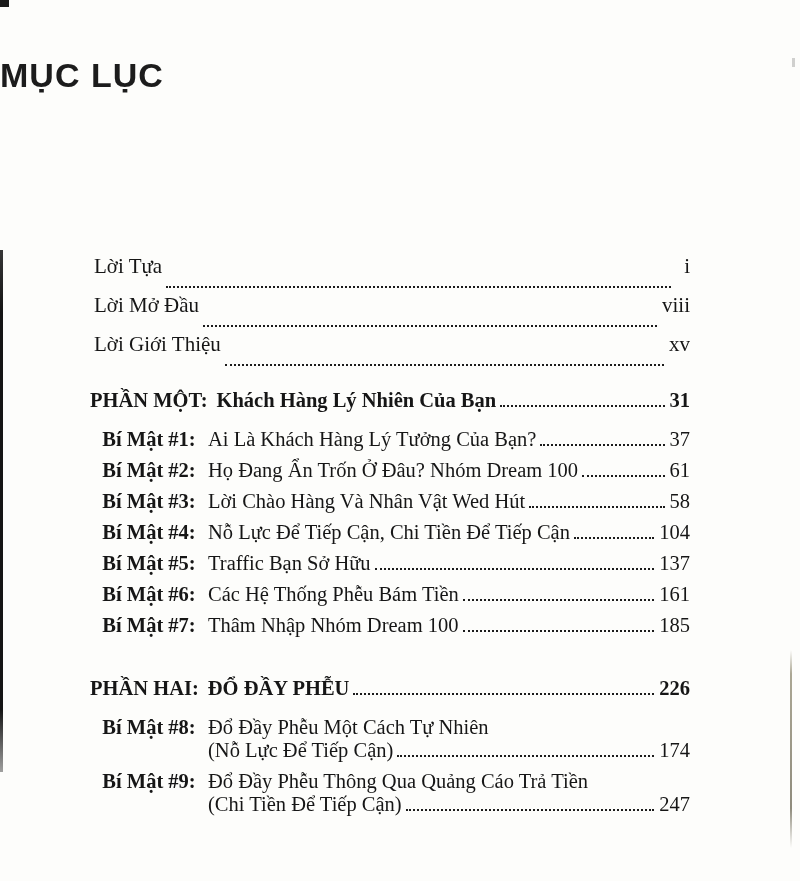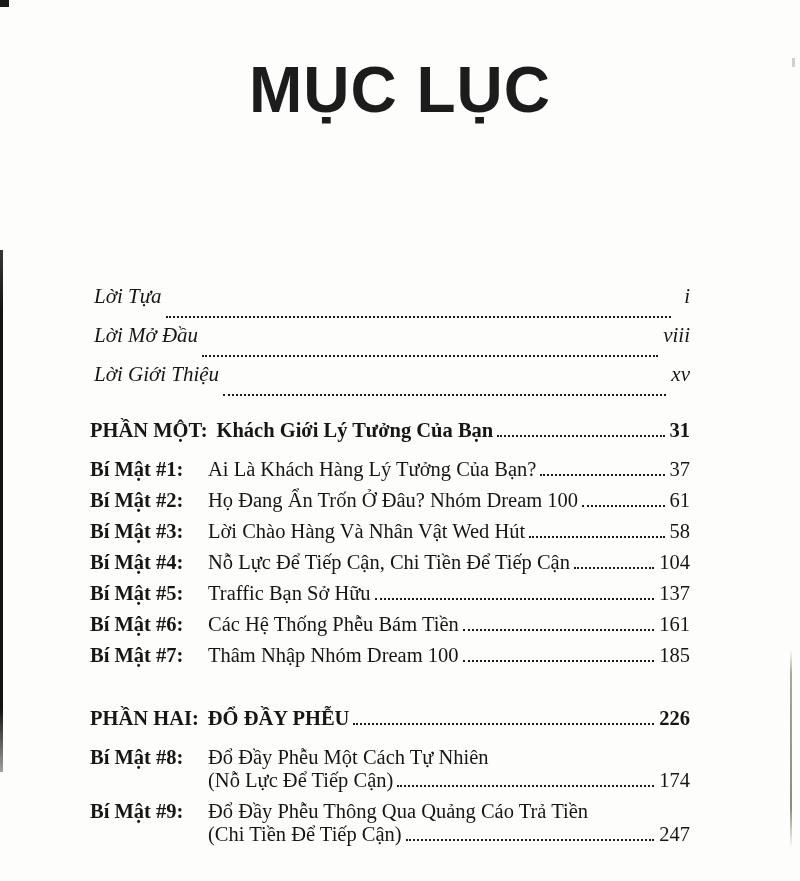--- a/index.html
+++ b/index.html
@@ -6,57 +6,57 @@
   body {
     width: 800px; height: 881px;
     background: #fdfdfb;
     position: relative;
     overflow: hidden;
     font-family: "Liberation Serif", serif;
     color: #161616;
   }
   .page-title {
     margin: 58px 0 0 0;
-    text-align: center;
+    text-align: left;
     font-family: "Liberation Sans", sans-serif;
     font-weight: 700;
-    font-size: 64px;
+    font-size: 34px;
     line-height: 1.0;
     letter-spacing: 1px;
     color: #1c1c1c;
   }
   .content {
     width: 600px;
     margin-left: 90px;
   }
   
   .front { margin-top: 162px; }
   .fm-row {
     display: flex;
     align-items: baseline;
     height: 39px;
-    font-style: italic;
     font-size: 21px;
     padding-left: 4px;
   }
   .fm-row .leader { border-bottom-width: 2px; }
   .fm-row .pg { min-width: 14px; text-align: right; }
   
   .sections { margin-top: 0; }
   .entry {
     display: flex;
     align-items: flex-start;
     font-size: 20.5px;
     line-height: 23px;
     margin-bottom: 8px;
   }
   .entry .label {
     flex: none;
     width: 118px;
     font-weight: 700;
+    text-align: center;
   }
   .entry .body { flex: 1 1 auto; min-width: 0; }
   .line { display: flex; align-items: baseline; }
   .t { white-space: nowrap; }
   .leader {
     flex: 1 1 auto;
     min-width: 18px;
     height: 0;
     align-self: flex-end;
     border-bottom: 2.2px dotted #1b1b1b;
@@ -117,21 +117,21 @@
       <span class="pg">xv</span>
     </div>
   </div>
 
   <div class="sections">
 
     <div class="entry part">
       <span class="label">PHẦN MỘT:</span>
       <div class="body">
         <div class="line">
-          <span class="t">Khách Giới Lý Tưởng Của Bạn</span>
+          <span class="t">Khách Hàng Lý Nhiên Của Bạn</span>
           <span class="leader"></span>
           <span class="pg">31</span>
         </div>
       </div>
     </div>
 
     <div class="entry">
       <span class="label">Bí Mật #1:</span>
       <div class="body">
         <div class="line">

